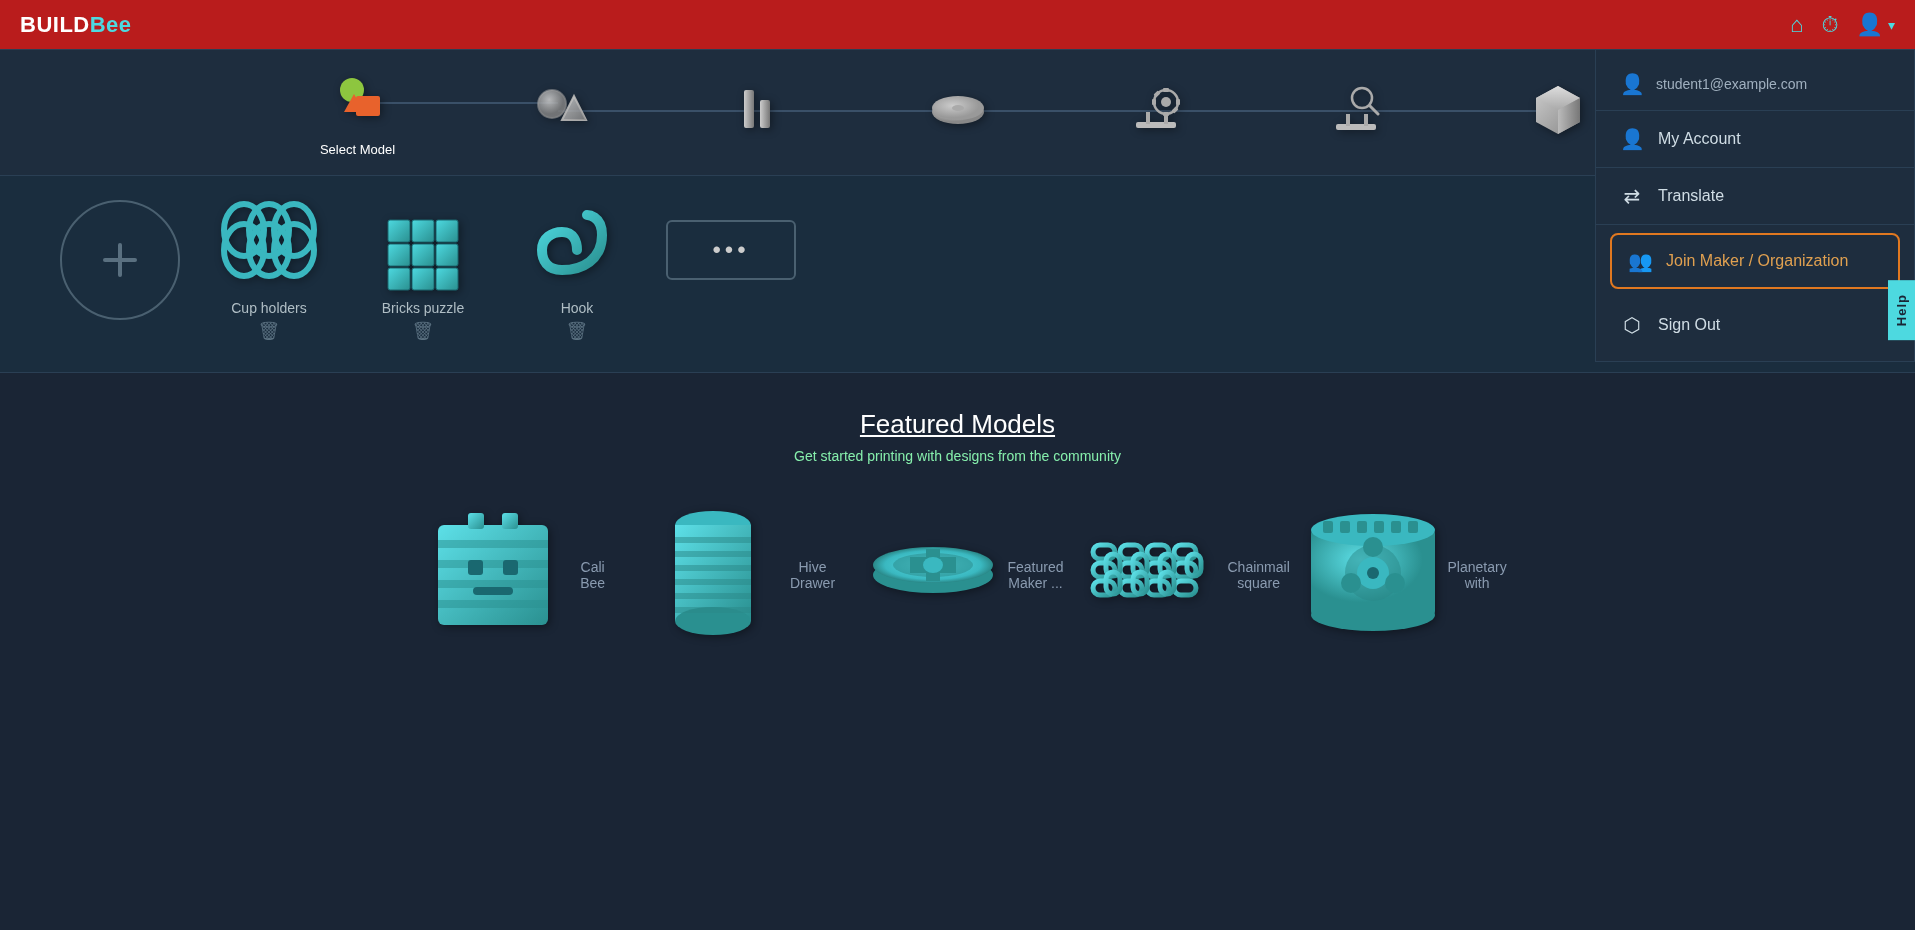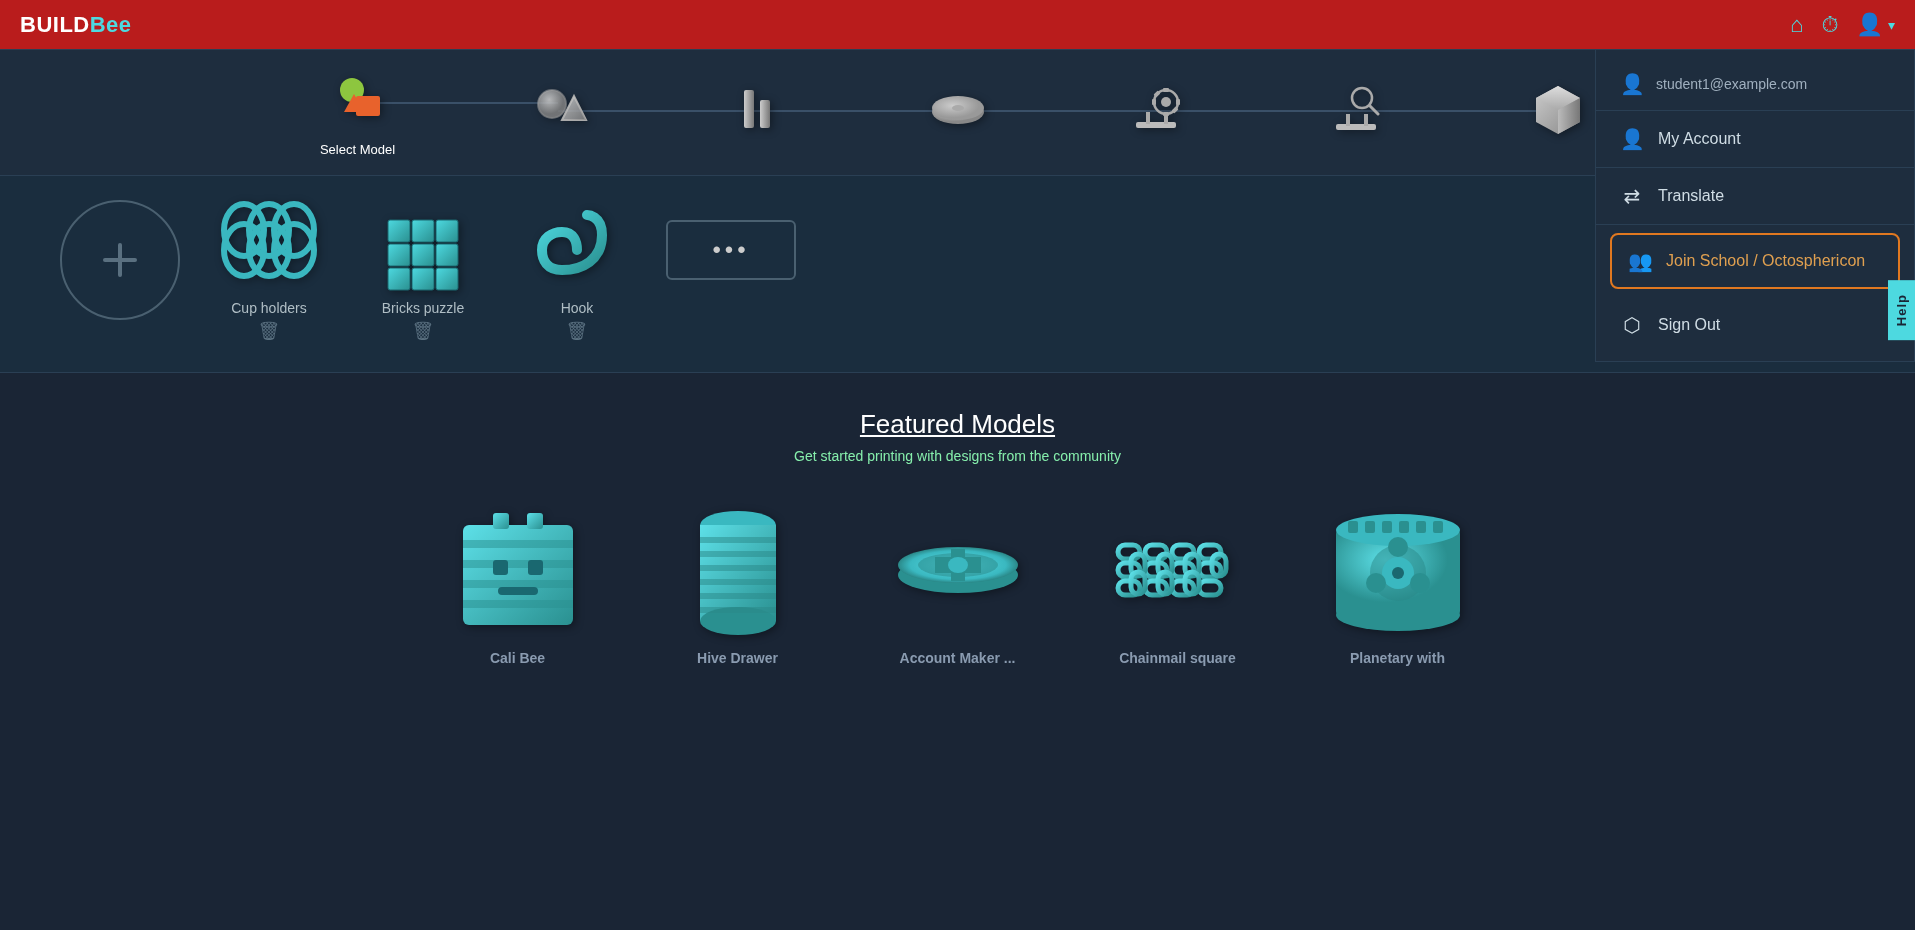--- a/index.html
+++ b/index.html
@@ -185,26 +185,25 @@
       color: #86efac;
       margin-bottom: 36px;
     }
     .featured-grid {
       display: flex;
       gap: 20px;
       justify-content: center;
     }
     .featured-item {
       display: flex;
-      flex-direction: column;
+      flex-direction: row;
       align-items: center;
       cursor: pointer;
       flex: 1;
       max-width: 200px;
-      font-weight: bold;
     }
     .featured-thumb {
       width: 160px;
       height: 140px;
       display: flex;
       align-items: center;
       justify-content: center;
     }
     .featured-name {
       color: #8a9bb0;
@@ -591,21 +590,21 @@
 
           <ellipse cx="75" cy="70" rx="60" ry="18" fill="#2a9090"></ellipse>
           <ellipse cx="75" cy="60" rx="60" ry="18" fill="url(#cm1)"></ellipse>
 
           <ellipse cx="75" cy="60" rx="40" ry="12" fill="#2a8888" opacity="0.5"></ellipse>
           <rect x="68" y="44" width="14" height="32" fill="#2a9090"></rect>
           <rect x="52" y="52" width="46" height="16" fill="#2a9090"></rect>
           <ellipse cx="75" cy="60" rx="10" ry="8" fill="#3ab8c0"></ellipse>
         </svg>
       </div>
-      <span class="featured-name">Account Maker ...</span>
+      <span class="featured-name">Featured Maker ...</span>
     </div>
 
     <div class="featured-item">
       <div class="featured-thumb">
         <svg width="150" height="130" viewBox="0 0 150 130" class="svg-model">
           <defs>
             <linearGradient id="ch1" x1="0" y1="0" x2="1" y2="1">
               <stop offset="0%" stop-color="#5de0e8"></stop>
               <stop offset="100%" stop-color="#2a9090"></stop>
             </linearGradient>
@@ -688,21 +687,21 @@
     <span>My Account</span>
   </div>
 
   <div class="dropdown-item">
     <span class="dropdown-icon">⇄</span>
     <span>Translate</span>
   </div>
 
   <div class="dropdown-item join-org" style="border: 2px solid #e07820; border-radius: 8px; margin: 8px 14px; padding: 14px 16px;">
     <span class="dropdown-icon">👥</span>
-    <span style="color: #e0a050;">Join School / Octosphericon</span>
+    <span style="color: #e0a050;">Join Maker / Organization</span>
   </div>
 
   <div class="dropdown-item" style="border-bottom: none;">
     <span class="dropdown-icon">⬡</span>
     <span>Sign Out</span>
   </div>
 
 </div>
 
 <div class="help-tab">

